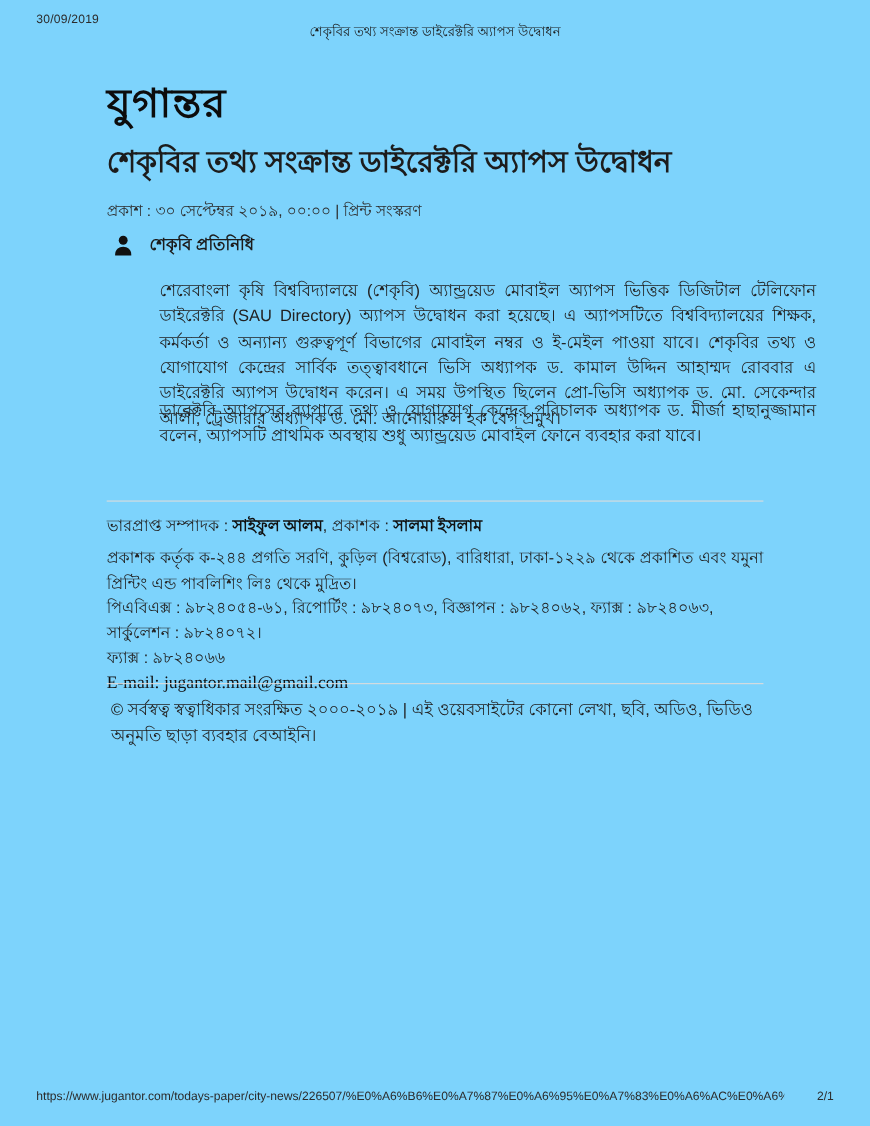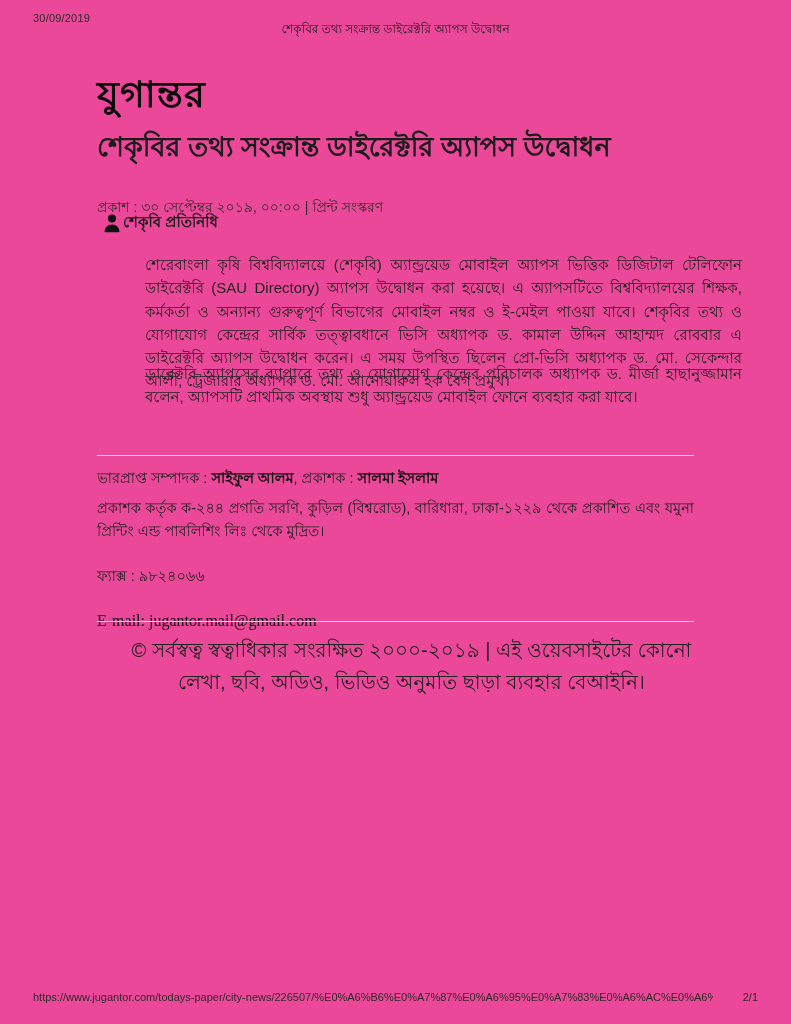--- a/index.html
+++ b/index.html
@@ -4,21 +4,21 @@
 <style>
   * { margin: 0; padding: 0; box-sizing: border-box; }
   html, body { width: 791px; height: 1024px; }
   body {
     background: #ffffff;
     color: #000000;
     font-family: "Liberation Sans", sans-serif;
     position: relative;
     overflow: hidden;
   }
-  .page { position: absolute; inset: 0; background: #ec4899; }
+  .page { position: absolute; inset: 0; background: #7dd3fc; }
 
   
   .print-header-date {
     position: absolute; top: 12px; left: 33px;
     font-size: 11px; color: #2b2b2b; letter-spacing: 0.2px;
   }
   .print-header-title {
     position: absolute; top: 20px; left: 0; right: 0;
     text-align: center; font-size: 12px; color: #1a1a1a;
   }
@@ -35,26 +35,26 @@
   }
 
   .headline {
     position: absolute; top: 131px; left: 0; width: 100%;
     font-size: 27px; font-weight: bold; color: #1c1c1c;
     line-height: 1.25;
   }
 
   .publish-line {
     position: absolute; top: 180px; left: 0;
-    font-size: 14px; color: #2d2d2d; margin-top: 16px;
+    font-size: 14px; color: #2d2d2d;
   }
 
   .author-row {
     position: absolute; top: 210px; left: 4px;
-    display: flex; align-items: center; gap: 0;
+    display: flex; align-items: center; gap: 13px;
   }
   .author-icon { width: 22px; height: 22px; display: inline-block; }
   .author-name { font-size: 15px; font-weight: bold; color: #1c1c1c; }
 
   .para {
     position: absolute; left: 0; width: 100%;
     font-size: 15px; line-height: 1.55; color: #222;
     text-align: justify;
     margin-left: 48px;
   }
@@ -84,23 +84,23 @@
     font-size: 14.5px; line-height: 1.6; color: #222;
   }
 
   .email-line {
     position: absolute; top: 592px; left: 0;
     font-family: "Liberation Serif", serif;
     font-size: 16px; color: #111; margin-top: 20px;
   }
 
   .copyright-line {
-    position: absolute; top: 634px; left: 16px; width: 100%;
-    font-size: 20px; line-height: 1.6; color: #222;
-    text-align: center;
+    position: absolute; top: 634px; left: 4px; width: 100%;
+    font-size: 15px; line-height: 1.6; color: #222;
+    text-align: left;
   }
 
   
   .print-footer-url {
     position: absolute; top: 991px; left: 33px;
     font-size: 11px; color: #2b2b2b;
     max-width: 680px; white-space: nowrap; overflow: hidden;
   }
   .print-footer-page {
     position: absolute; top: 991px; right: 33px;
@@ -140,21 +140,21 @@
 
     <div class="divider divider-1"></div>
 
     <div class="editor-line">
       <span>ভারপ্রাপ্ত সম্পাদক : </span><b>সাইফুল আলম</b><span>, প্রকাশক : </span><b>সালমা ইসলাম</b>
     </div>
 
     <div class="address-line">প্রকাশক কর্তৃক ক-২৪৪ প্রগতি সরণি, কুড়িল (বিশ্বরোড), বারিধারা, ঢাকা-১২২৯ থেকে প্রকাশিত এবং যমুনা প্রিন্টিং এন্ড পাবলিশিং লিঃ থেকে মুদ্রিত।</div>
 
     <div class="phones-line">
-      <br>
+      <span>পিএবিএক্স : ৯৮২৪০৫৪-৬১, রিপোর্টিং : ৯৮২৪০৭৩, বিজ্ঞাপন : ৯৮২৪০৬২, ফ্যাক্স : ৯৮২৪০৬৩, সার্কুলেশন : ৯৮২৪০৭২।</span><br>
       <span>ফ্যাক্স : ৯৮২৪০৬৬</span>
     </div>
 
     <div class="email-line">E-mail: jugantor.mail@gmail.com</div>
 
     <div class="divider divider-2"></div>
 
     <div class="copyright-line">© সর্বস্বত্ব স্বত্বাধিকার সংরক্ষিত ২০০০-২০১৯ | এই ওয়েবসাইটের কোনো লেখা, ছবি, অডিও, ভিডিও অনুমতি ছাড়া ব্যবহার বেআইনি।</div>
 
   </div>

